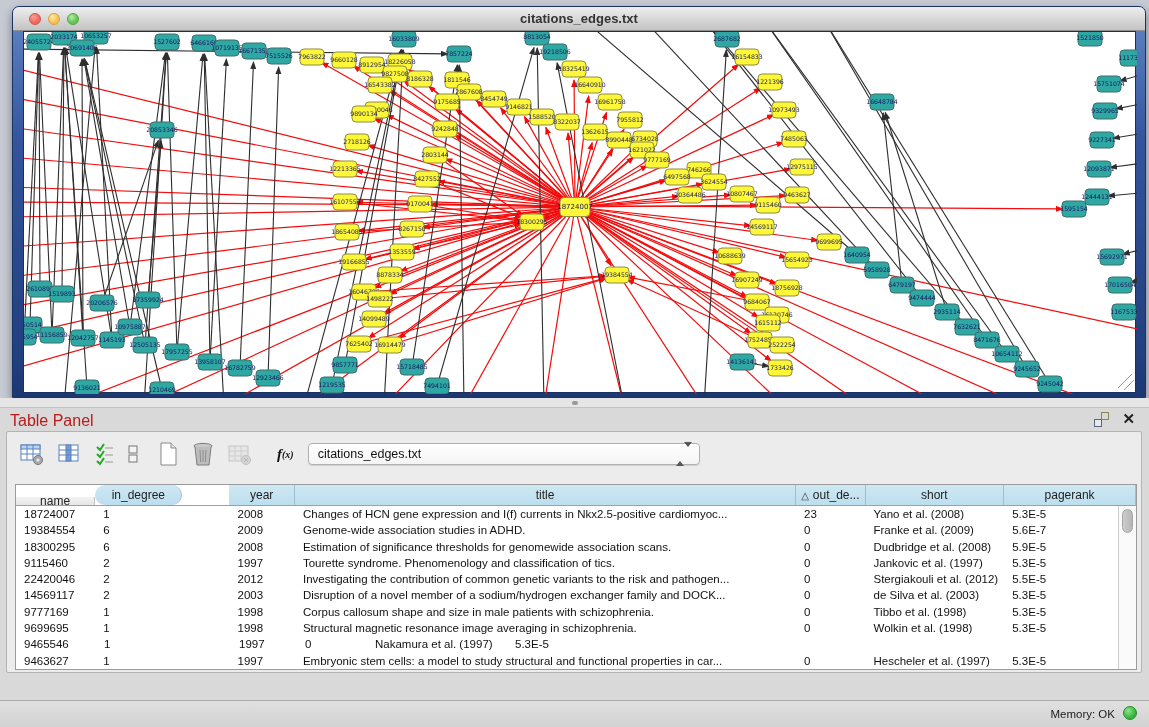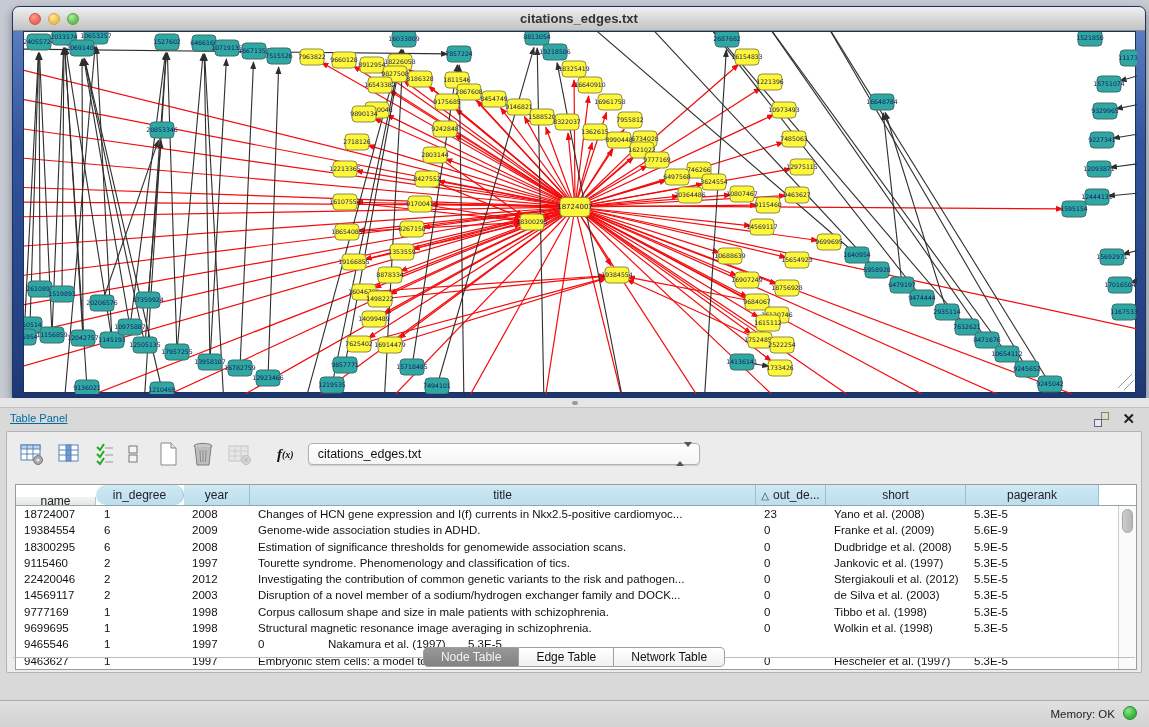--- a/index.html
+++ b/index.html
@@ -26,21 +26,21 @@
   
   #splitter { position:absolute; left:0; top:398px; width:1149px; height:10px;
     background:#e6e6e6; border-bottom:1px solid #c2c2c2; }
   #splitter .dot { position:absolute; left:572px; top:3px; width:6px; height:4px;
     background:#9a9a9a; border-radius:2px; }
 
   
   #table-panel { position:absolute; left:0; top:408px; width:1149px; height:292px;
     background:#d9d9d9; }
   #panel-header { position:relative; height:23px; }
-  #panel-title { position:absolute; left:10px; top:4px; font-size:11px; color:#0369a1;text-decoration:underline; }
+  #panel-title { position:absolute; left:10px; top:4px; font-size:16px; color:#b91c1c; }
   #float-btn { position:absolute; right:40px; top:4px; width:15px; height:15px; cursor:default; }
   #float-btn .sq1 { position:absolute; right:0; top:0; width:8px; height:8px; border:1px solid #8b8556; background:transparent; }
   #float-btn .sq2 { position:absolute; left:0; bottom:0; width:8px; height:8px; border:1px solid #5a6584; background:#e9e9e9; }
   #close-btn { position:absolute; right:14px; top:2px; font-size:15px; font-weight:bold; color:#222; }
 
   #panel-body { position:absolute; left:6px; right:7px; top:23px; bottom:27px;
     background:#ececec; border:1px solid #b3b3b3; border-radius:2px; }
 
   
   #toolbar { display:flex; align-items:center; height:44px; padding-left:12px; }
@@ -62,21 +62,21 @@
   #tbl { position:absolute; left:8px; top:52px; width:1122px; height:186px;
     background:#fff; border:1px solid #9b9b9b; display:flex; flex-direction:column; }
   #thead { display:flex; height:21px; border-bottom:1px solid #8fa6b2; }
   .th { background:linear-gradient(#cfe8f4,#bcdeee); border-right:1px solid #9dc0d0;
     font-size:12px; color:#222; display:flex; align-items:center; justify-content:center; overflow:hidden; }
   .th.name-col { background:linear-gradient(#f3f3f3,#e6e6e6); border-right:1px solid #c0c0c0;margin-top:12px; }
   .th .sort-tri { font-size:10px; margin-right:4px; color:#333; }
   #tbody { position:relative; flex:1; overflow:hidden; }
   .tr { display:flex; height:16.3px; }
   .td { font-size:11.5px; color:#111; padding-left:8px; white-space:nowrap; overflow:hidden; line-height:16.3px; }
-  .c0 { width:80px; } .c1 { width:88px;border-radius:10px; } .c2 { width:66px; } .c3 { width:506px; }
+  .c0 { width:80px; } .c1 { width:88px;border-radius:10px; } .c2 { width:66px;margin-left:47px; } .c3 { width:506px; }
   .c4 { width:70px; } .c5 { width:140px; } .c6 { width:133px; }
   #vscroll { position:absolute; right:0; top:21px; bottom:0; width:18px;
     background:#fafafa; border-left:1px solid #d0d0d0; }
   #vthumb { position:absolute; left:3px; top:3px; width:11px; height:24px;
     background:linear-gradient(90deg,#cdcdcd,#b6b6b6); border:1px solid #a5a5a5; border-radius:6px; }
 
   
   #tabrow { position:absolute; left:0; right:0; bottom:0; height:28px; }
   #tabrow .line { position:absolute; left:6px; right:6px; top:13px; border-top:1px solid #bdbdbd; }
   #tabs { position:absolute; left:0; right:0; top:3px; display:flex; justify-content:center; }
@@ -906,21 +906,21 @@
             <div class="td c5">Yano et al. (2008)</div>
             <div class="td c6">5.3E-5</div>
           </div>
           <div class="tr">
             <div class="td c0">19384554</div>
             <div class="td c1">6</div>
             <div class="td c2">2009</div>
             <div class="td c3">Genome-wide association studies in ADHD.</div>
             <div class="td c4">0</div>
             <div class="td c5">Franke et al. (2009)</div>
-            <div class="td c6">5.6E-9</div>
+            <div class="td c6">5.6E-7</div>
           </div>
           <div class="tr">
             <div class="td c0">18300295</div>
             <div class="td c1">6</div>
             <div class="td c2">2008</div>
             <div class="td c3">Estimation of significance thresholds for genomewide association scans.</div>
             <div class="td c4">0</div>
             <div class="td c5">Dudbridge et al. (2008)</div>
             <div class="td c6">5.9E-5</div>
           </div>
@@ -985,27 +985,19 @@
             <div class="td c4">0</div>
             <div class="td c5">Hescheler et al. (1997)</div>
             <div class="td c6">5.3E-5</div>
           </div>
         </div>
       <div id="vscroll">
         <div id="vthumb"></div>
       </div>
     </div>
 
-    <div id="tabrow">
-      <div class="line"></div>
-      <div id="tabs">
-          <div class="seg selected">Node Table</div>
-          <div class="seg">Edge Table</div>
-          <div class="seg">Network Table</div>
-        </div>
-    </div>
   </div>
 </div>
 
 <div id="statusbar">
   <span id="memory">Memory: OK</span>
   <span id="mem-dot"></span>
 </div>
 
 </body></html>

